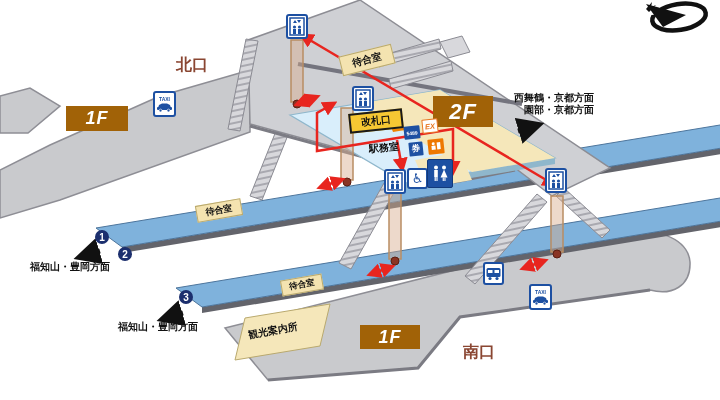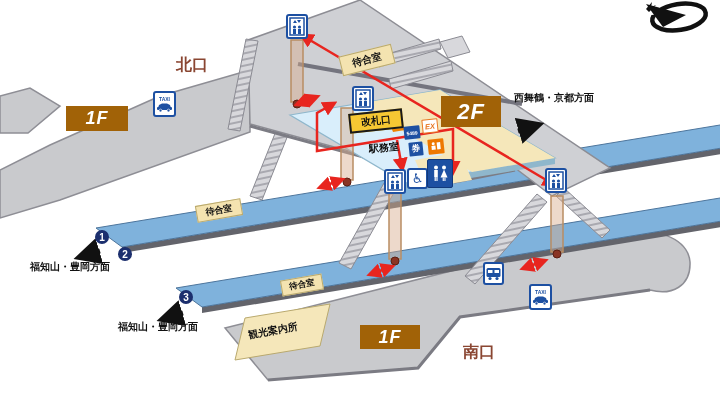--- a/index.html
+++ b/index.html
@@ -3,21 +3,21 @@
 <meta charset="utf-8">
 <style>
   html,body{margin:0;padding:0;background:#fff;}
   #stage{position:relative;width:720px;height:400px;background:#fff;overflow:hidden;
          font-family:"Liberation Sans","DejaVu Sans",sans-serif;}
   #basemap{position:absolute;left:0;top:0;z-index:0;}
   .ov{position:absolute;z-index:2;}
   .floorbox{background:#a16207;color:#fff;font-weight:800;font-style:italic;
             display:flex;align-items:center;justify-content:center;letter-spacing:1px;}
   .f1n{left:66px;top:106px;width:62px;height:25px;font-size:18px;}
-  .f2{left:433px;top:96px;width:60px;height:31px;font-size:22px;margin-left:8px;}
+  .f2{left:433px;top:96px;width:60px;height:31px;font-size:22px;}
   .f1s{left:360px;top:325px;width:60px;height:24px;font-size:18px;}
   .exitlab{color:#8a4632;font-weight:bold;font-size:16px;}
   .northexit{left:176px;top:55px;}
   .southexit{left:463px;top:342px;}
   .dirtext{color:#111;font-weight:bold;font-size:10px;line-height:12px;}
   .direast{left:464px;top:92px;width:130px;text-align:right;}
   .dirwest1{left:30px;top:261px;}
   .dirwest2{left:118px;top:321px;}
   .tanbox{background:#f4e3b0;border:1px solid #b9a96e;color:#111;font-weight:bold;
           display:flex;align-items:center;justify-content:center;}
@@ -165,20 +165,21 @@
 
 <div class="ov floorbox f1n">1F</div>
 <div class="ov floorbox f2">2F</div>
 <div class="ov floorbox f1s">1F</div>
 
 <div class="ov exitlab northexit">北口</div>
 <div class="ov exitlab southexit">南口</div>
 
 <div class="ov dirtext direast">
   <div>西舞鶴・京都方面</div>
+  <div>園部・京都方面</div>
 </div>
 <div class="ov dirtext dirwest1">福知山・豊岡方面</div>
 <div class="ov dirtext dirwest2">福知山・豊岡方面</div>
 
 <div class="ov tanbox wr-bridge">待合室</div>
 <div class="ov tanbox wr-p12">待合室</div>
 <div class="ov tanbox wr-p3">待合室</div>
 <div class="ov kanko">観光案内所</div>
 <div class="ov kaisatsu">改札口</div>
 <div class="ov ekimu">駅務室</div>

